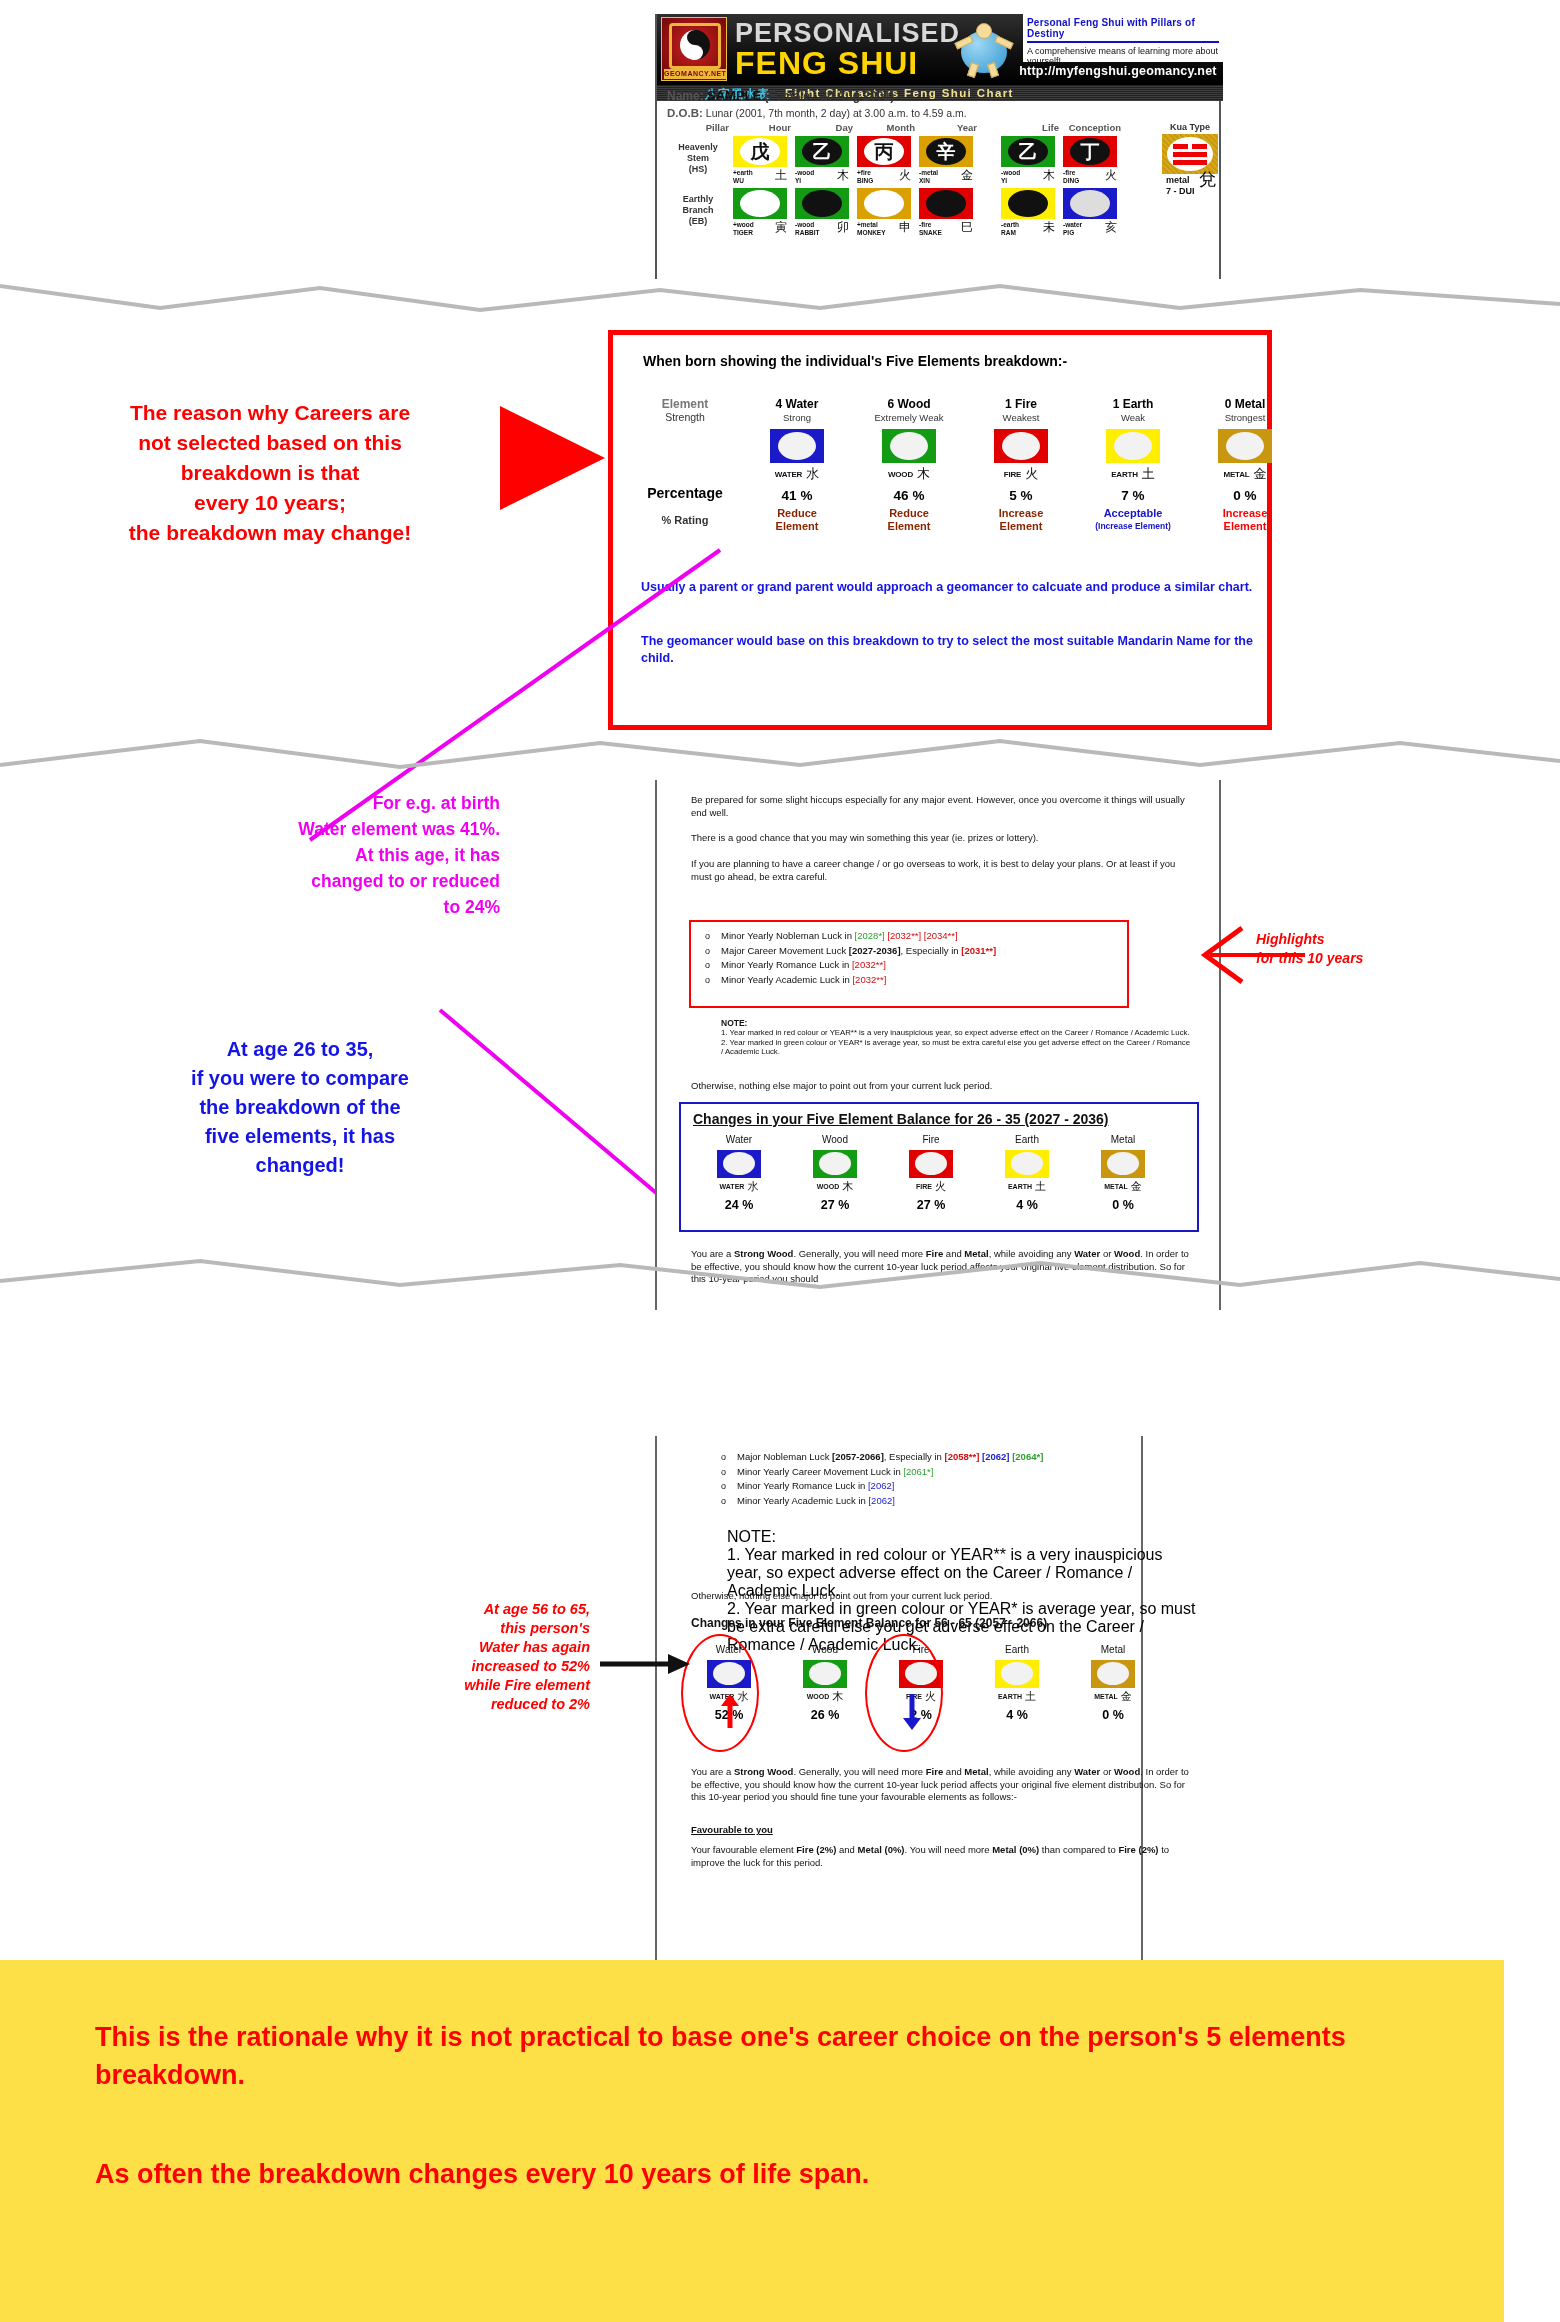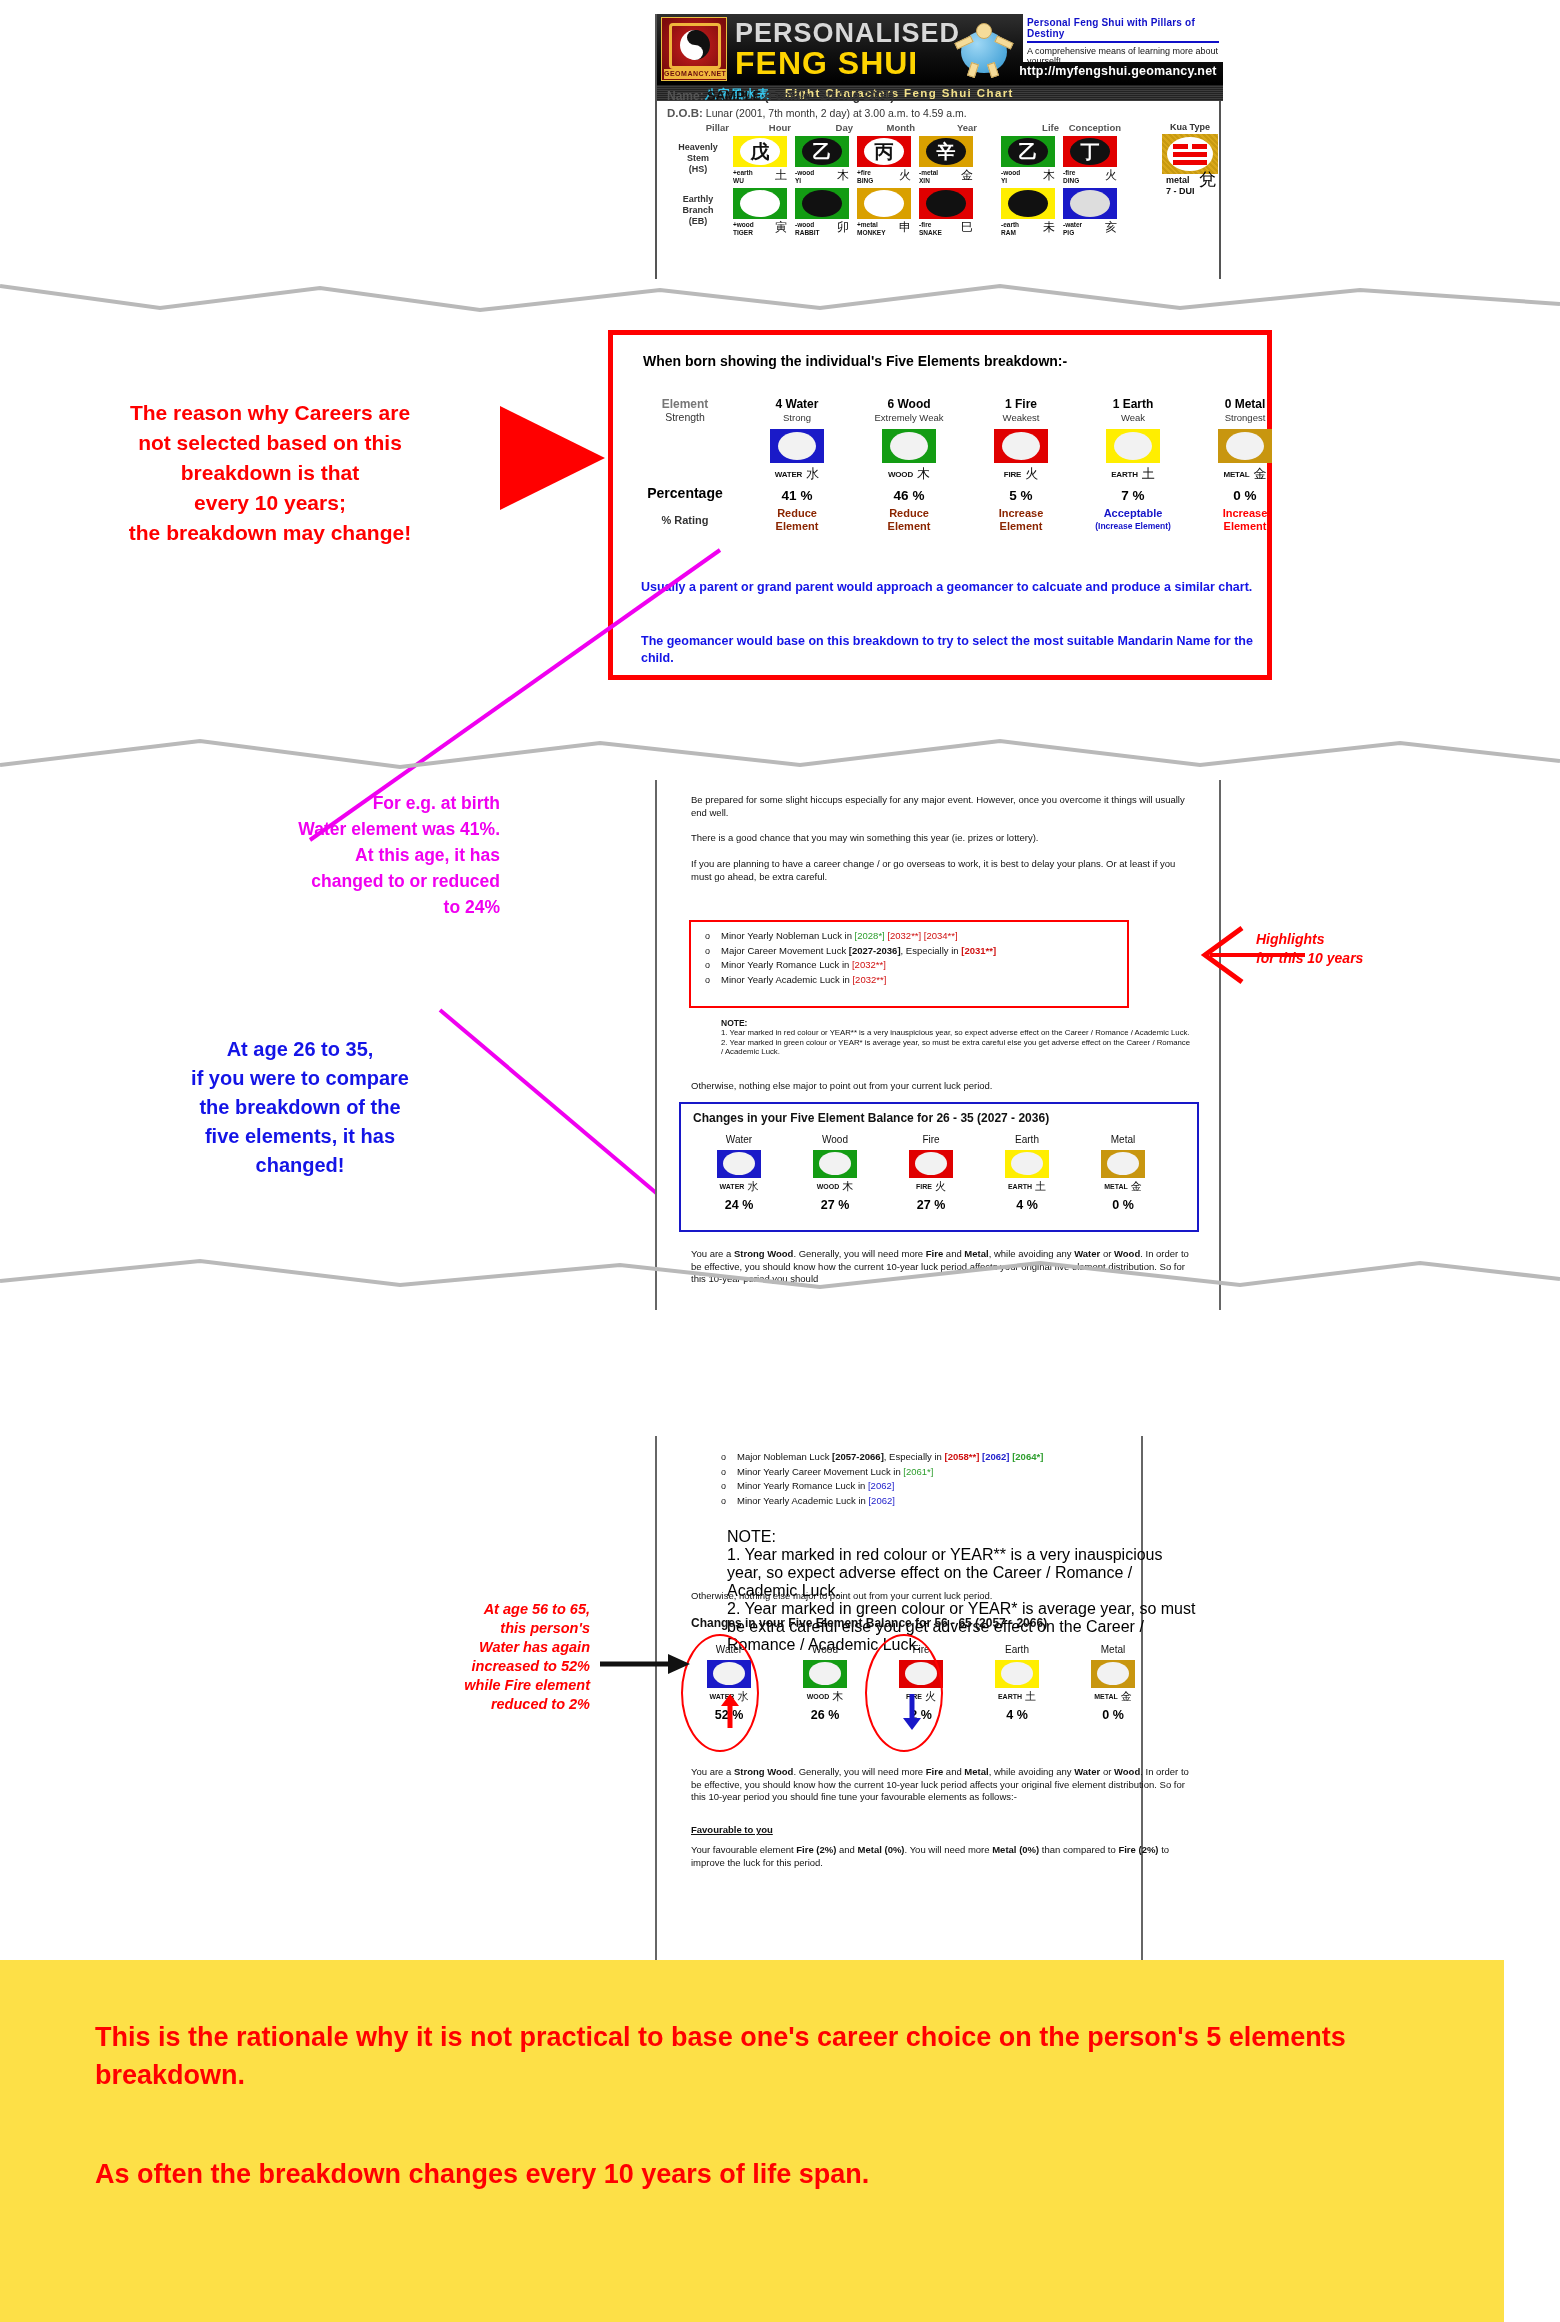--- a/index.html
+++ b/index.html
@@ -105,21 +105,21 @@
   #kua-text { font-size:9px; font-weight:bold; color:#111; margin-top:1px; text-align:left;
              padding-left:4px; line-height:11px; }
   #kua-han { position:absolute; right:2px; top:46px; font-size:17px;
              font-family:"DejaVu Sans", sans-serif; }
 
   
   .zig { position:absolute; left:0; width:1560px; height:40px; }
   .zig svg { display:block; }
 
   
-  #red-box { position:absolute; left:608px; top:330px; width:664px; height:350px;
+  #red-box { position:absolute; left:608px; top:330px; width:664px; height:400px;
              border:5px solid #ff0000; background:#fff; }
   #fe-title { position:absolute; left:30px; top:16px; font-size:14px; font-weight:bold;
              color:#000; line-height:20px; }
   #fe-table { position:absolute; left:10px; top:62px; width:644px; }
   #fe-left { position:absolute; left:16px; top:0px; width:92px; text-align:center; }
   #fe-left .t1 { font-size:12px; color:#777; font-weight:bold; }
   #fe-left .t2 { font-size:10.5px; color:#333; }
   #fe-left .t3 { font-size:14px; font-weight:bold; color:#000; margin-top:62px; }
   #fe-left .t4 { font-size:11px; color:#333; margin-top:13px; font-weight:bold; }
   .fe-col { position:absolute; top:0; width:112px; text-align:center; }
@@ -170,21 +170,21 @@
   .y-green { color:#2e9e2e; }
   .y-red { color:#d01010; }
   .y-blue { color:#2222cc; }
   .bold { font-weight:bold; }
   #note-block { position:absolute; left:64px; top:238px; width:470px; }
   #note-block .nh { font-size:8.5px; font-weight:bold; color:#111; }
   #note-block .nl { font-size:7.8px; color:#111; line-height:9.5px; }
   #d2p4 { position:absolute; left:34px; top:300px; width:500px; }
   #blue-box { position:absolute; left:22px; top:322px; width:520px; height:130px;
           border:2.5px solid #1818c8; }
-  #blue-title { position:absolute; left:12px; top:7px; font-size:12px; font-weight:bold; color:#111; }
+  #blue-title { position:absolute; left:12px; top:7px; font-size:14px; font-weight:bold; color:#111;text-decoration:underline; }
   .bal-row { position:absolute; left:10px; top:30px; width:498px; display:flex; }
   .bal-col { width:96px; text-align:center; }
   .bal-col .hd { font-size:10px; color:#111; }
   .bal-ico { width:44px; height:28px; margin:5px auto 0; position:relative; }
   .bal-ico .plate { position:absolute; left:6px; top:2px; width:32px; height:23px;
           border-radius:50%; background:#f2f2f2; }
   .bal-name { display:flex; justify-content:center; align-items:center; gap:3px; margin-top:1px; }
   .bal-name .en { font-size:7px; font-weight:bold; color:#111; }
   .bal-name .cn { font-size:11px; color:#111; font-family:"DejaVu Sans", sans-serif; }
   .bal-pct { font-size:12.5px; font-weight:bold; color:#000; margin-top:4px; }

